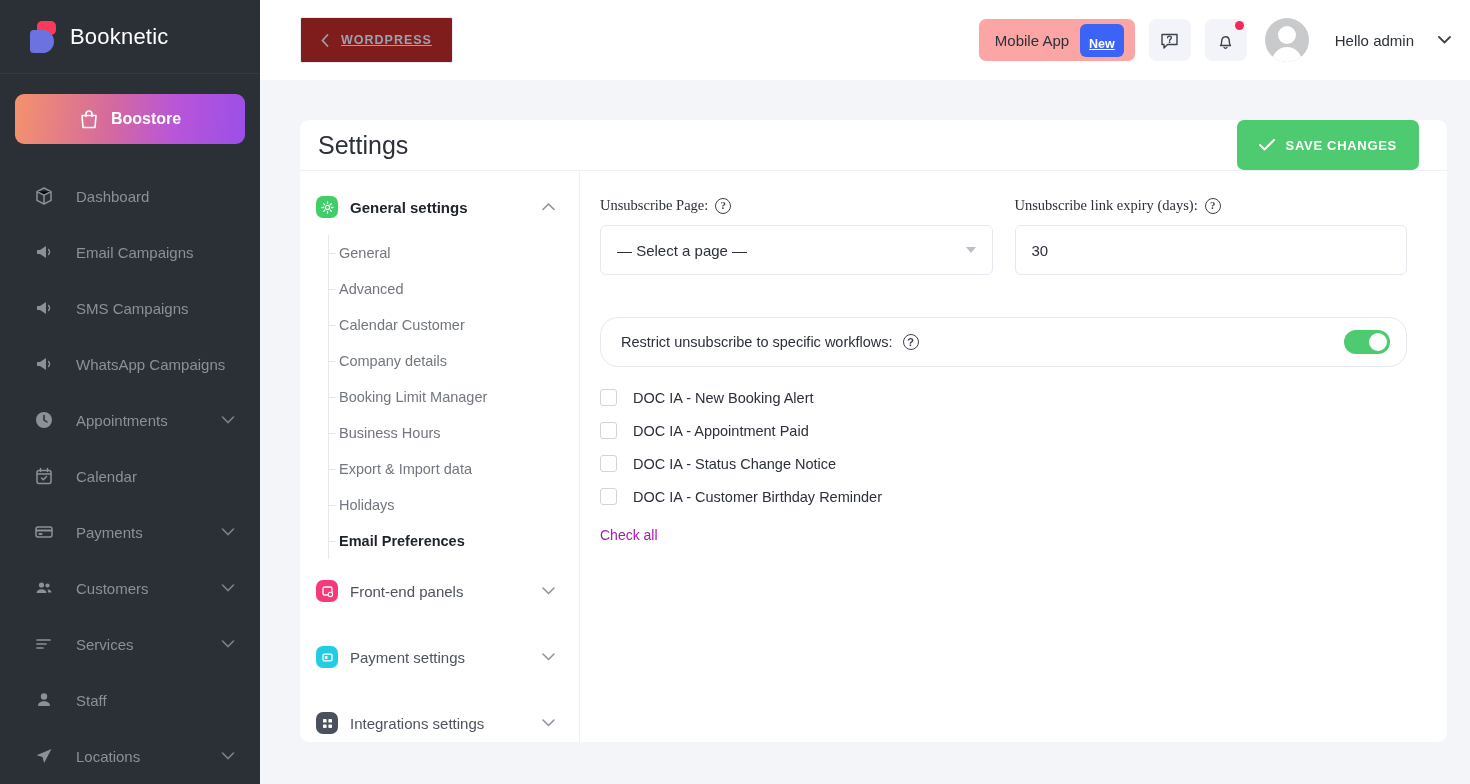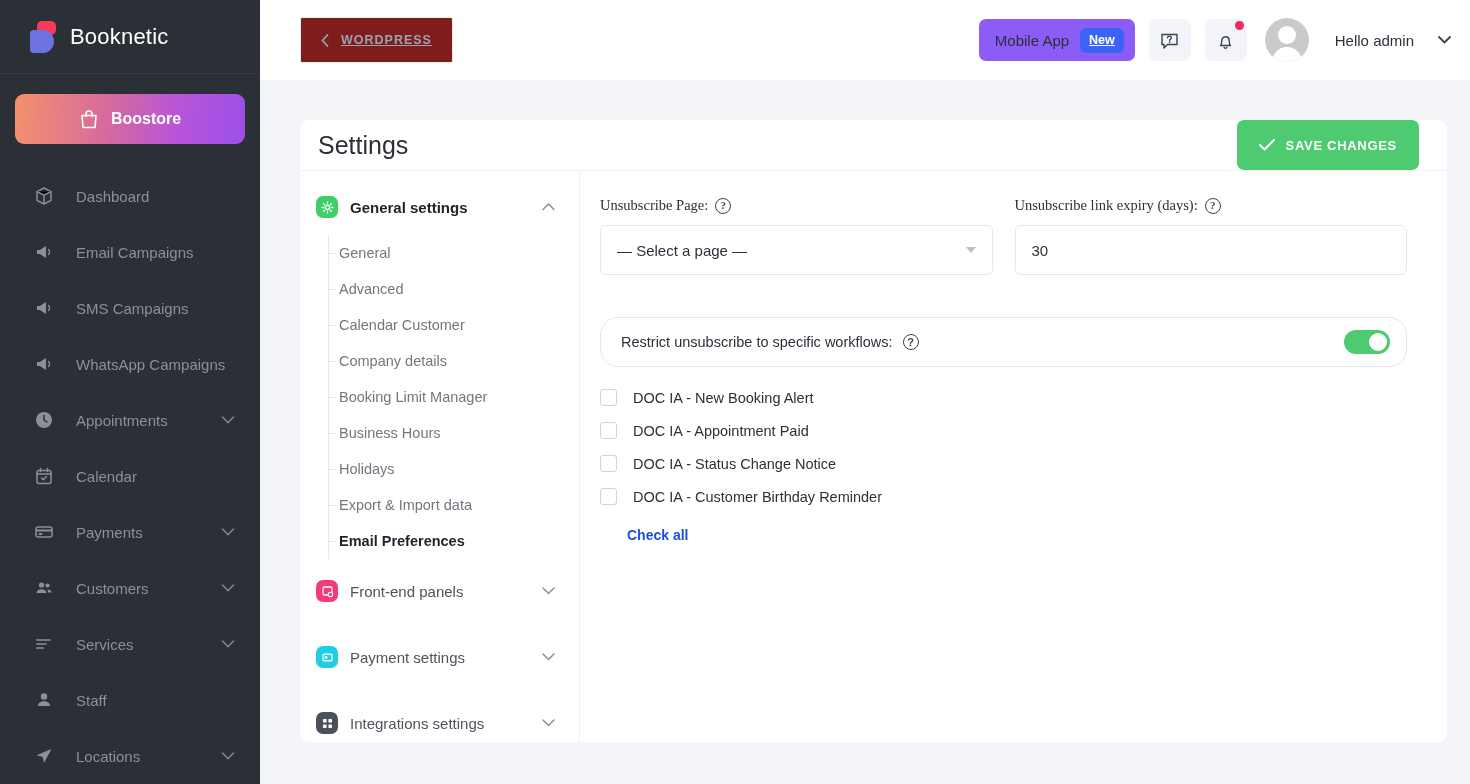--- a/index.html
+++ b/index.html
@@ -63,27 +63,27 @@
     display: flex; align-items: center; gap: 12px;
     height: 46px; padding: 0 20px;
     border: 1px solid #e7eaf0; border-radius: 2px; background: #7f1d1d;
     color: #9aa2b1; font-size: 12.5px; font-weight: 700; letter-spacing: 1px;
     cursor: pointer;
     text-decoration: underline;
   }
   .spacer { flex: 1; }
   .mobile-app {
     display: flex; align-items: center; gap: 11px;
-    background: #8b5cf6; border-radius: 7px; height: 42px; padding: 0 11px 0 16px;
+    background: #fca5a5; border-radius: 7px; height: 42px; padding: 0 11px 0 16px;
     cursor: pointer;
   }
   .mobile-app .txt { font-size: 15px; color: #2c3038; }
   .badge-new {
     background: #3b63f6; color: #fff; font-size: 12.5px; font-weight: 700;
-    border-radius: 6px; padding: 5px 9px 6px; text-decoration: underline;
+    border-radius: 6px; padding: 13px 9px 6px; text-decoration: underline;
   }
   .icon-btn {
     width: 42px; height: 42px; border-radius: 8px; background: #f2f4f9;
     display: flex; align-items: center; justify-content: center;
     position: relative; cursor: pointer;
   }
   .dot {
     position: absolute; top: 2px; right: 3px; width: 9px; height: 9px;
     border-radius: 50%; background: #f0285c;
   }
@@ -187,22 +187,22 @@
   }
 
   .cb-list { margin-top: 14px; }
   .cb-row { height: 33px; display: flex; align-items: center; gap: 16px; cursor: pointer; }
   .cb {
     width: 17px; height: 17px; border: 1px solid #cfd4dd; border-radius: 3px; background: #fff;
     flex: 0 0 17px;
   }
   .cb-label { font-size: 14.5px; color: #2b303a; }
   .check-all {
-    margin-top: 14px; margin-left: 27px; font-size: 14px; color: #1d4ed8;
-    font-weight: 700; cursor: pointer; display: inline-block;
+    margin-top: 14px; font-size: 14px; color: #a21caf;
+    font-weight: 400; cursor: pointer; display: inline-block;
   }
 </style>
 </head>
 <body>
 
 <div class="app">
 
   <aside class="sidebar">
     <div class="brand">
       <span class="logo-mark">
@@ -414,24 +414,24 @@
             <div class="sub-item">
                 <span>Company details</span>
               </div>
             <div class="sub-item">
                 <span>Booking Limit Manager</span>
               </div>
             <div class="sub-item">
                 <span>Business Hours</span>
               </div>
             <div class="sub-item">
+                <span>Export &amp; Import data</span>
+              </div>
+            <div class="sub-item">
                 <span>Holidays</span>
-              </div>
-            <div class="sub-item">
-                <span>Export &amp; Import data</span>
               </div>
             <div class="sub-item active">
                 <span>Email Preferences</span>
               </div>
           </div>
 
           <div class="group-head" style="margin-top:8px">
             <span class="gicon pink">
               <svg width="13" height="13" viewBox="0 0 13 13">
                   <rect x="2" y="2" width="9" height="8" rx="1.6" fill="none" stroke="#fff" stroke-width="1.3"></rect>

